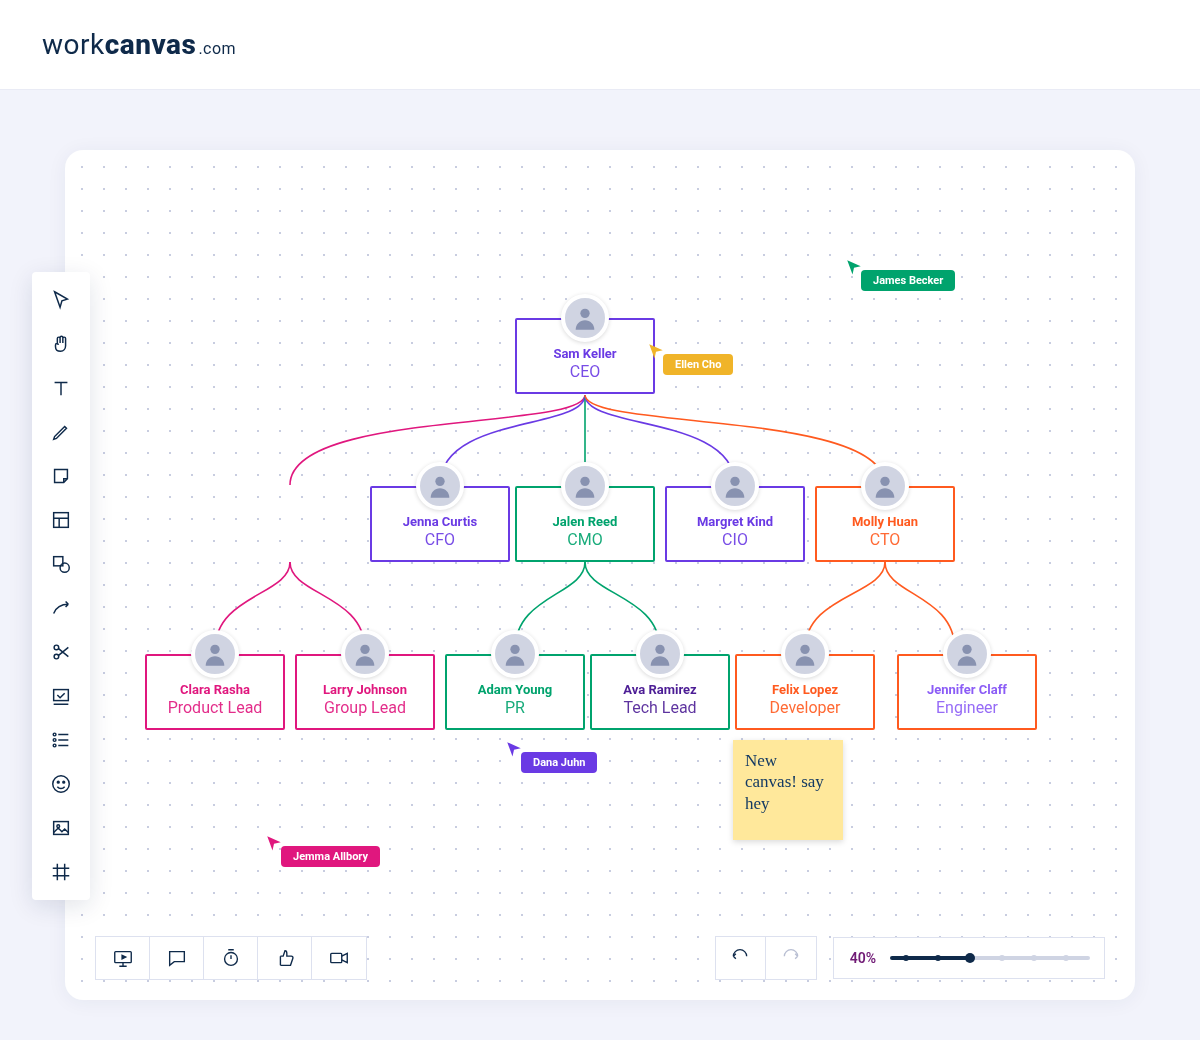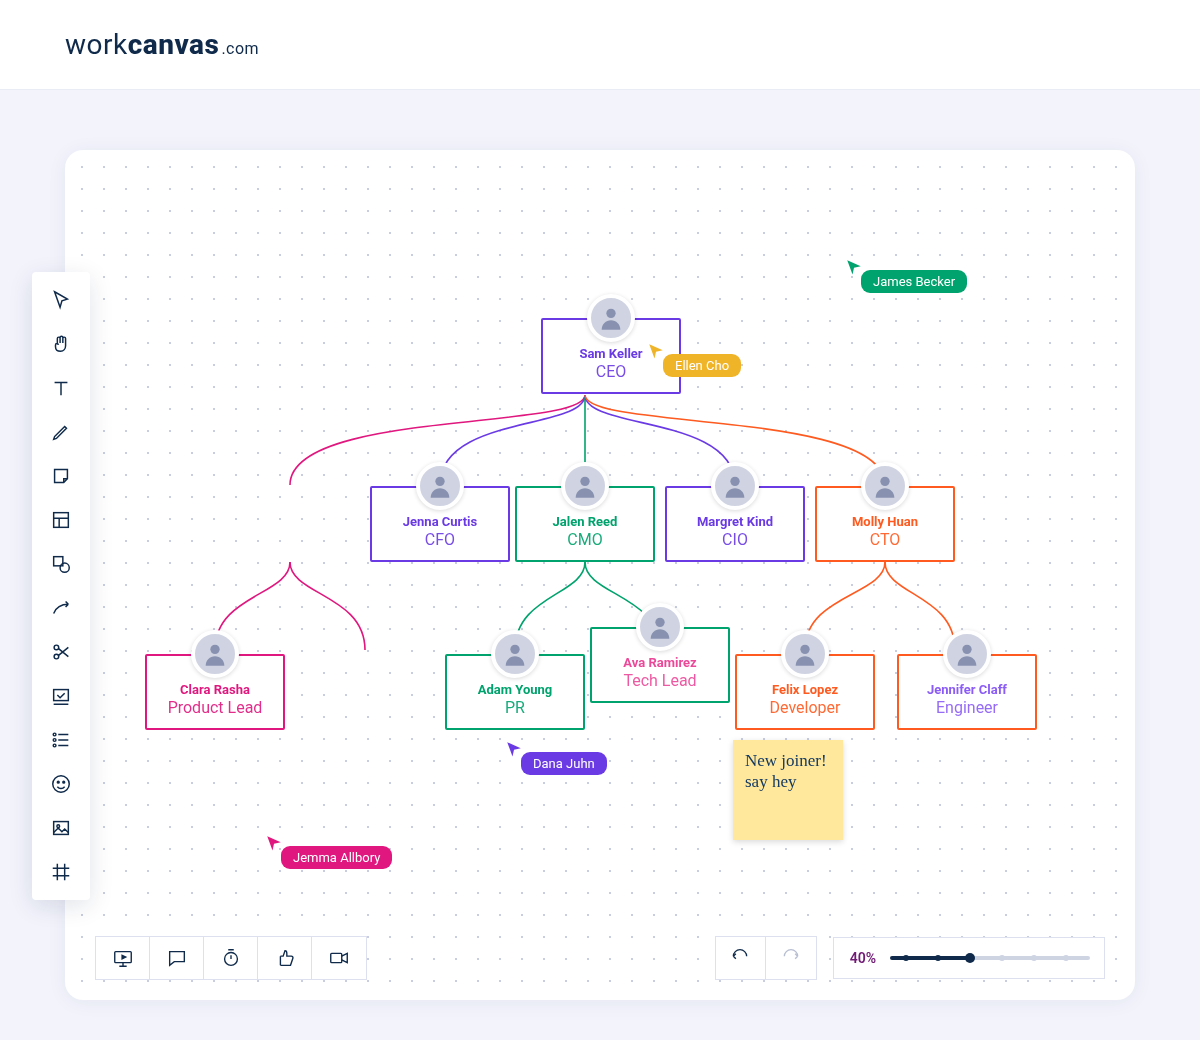--- a/index.html
+++ b/index.html
@@ -16,21 +16,21 @@
   .topbar {
     background: #fff;
     height: 90px;
     display: flex;
     align-items: center;
     padding-left: 42px;
     border-bottom: 1px solid #e9ebf5;
   }
   .logo { font-size: 28px; letter-spacing: .5px; color:#0f2a4a; }
   .logo .bold { font-weight: 800; }
-  .logo .thin { font-weight: 400; margin-left: 23px; }
+  .logo .thin { font-weight: 400; }
   .logo .dom  { font-size: 16px; font-weight: 400; margin-left: 2px; }
 
   
   .stage {
     position: absolute;
     top: 150px; left: 65px;
     width: 1070px; height: 850px;
     background: #fff;
     border-radius: 18px;
     box-shadow: 0 2px 20px rgba(40,50,90,.06);
@@ -106,22 +106,22 @@
   
   .presence {
     position:absolute;
     display:flex; align-items:flex-start; gap:0;
     z-index:30;
   }
   .presence .cursor { width:18px;height:18px; }
   .presence .tag {
     margin-top:12px; margin-left:-2px;
     padding:4px 12px;
-    color:#fff; font-size:13px; font-weight:400;
-    border-radius:9px;
+    color:#fff; font-size:11px; font-weight:700;
+    border-radius:4px;
     white-space:nowrap;
   }
 
   
   .bbar-left {
     position:absolute; left:30px; bottom:20px;
     display:flex; gap:0;
     background:#fff; border:1px solid #dde1ef;
   }
   .bbar-left .b {
@@ -178,21 +178,21 @@
       <path d="M225 412 C225 445 150 445 150 500" stroke="#e0177e"></path>
       <path d="M225 412 C225 445 300 445 300 500" stroke="#e0177e"></path>
 
       <path d="M520 412 C520 445 450 445 450 500" stroke="#00a36d"></path>
       <path d="M520 412 C520 445 595 445 595 500" stroke="#00a36d"></path>
 
       <path d="M820 412 C820 445 740 445 740 500" stroke="#ff5a1f"></path>
       <path d="M820 412 C820 445 890 445 890 500" stroke="#ff5a1f"></path>
     </svg>
 
-    <div class="node" style="top:168px;left:476px;border-color:#6a3ae4;color:#6a3ae4;">
+    <div class="node" style="top:168px;left:450px;border-color:#6a3ae4;color:#6a3ae4;">
       <div class="avatar">
           <svg viewBox="0 0 24 24">
             <circle cx="12" cy="8" r="4"></circle>
             <path d="M4 22c0-4.4 3.6-8 8-8s8 3.6 8 8"></path>
           </svg>
         </div>
       <div class="name">Sam Keller</div>
       <div class="role">CEO</div>
     </div>
 
@@ -240,31 +240,41 @@
     <div class="node" style="top:504px;left:80px;border-color:#e0177e;color:#e0177e;">
       <div class="avatar">
           <svg viewBox="0 0 24 24">
             <circle cx="12" cy="8" r="4"></circle>
             <path d="M4 22c0-4.4 3.6-8 8-8s8 3.6 8 8"></path>
           </svg>
         </div>
       <div class="name">Clara Rasha</div>
       <div class="role">Product Lead</div>
     </div>
+    <div class="node" style="top:504px;left:230px;border-color:#e0177e;color:#e0177e;">
+      <div class="avatar">
+          <svg viewBox="0 0 24 24">
+            <circle cx="12" cy="8" r="4"></circle>
+            <path d="M4 22c0-4.4 3.6-8 8-8s8 3.6 8 8"></path>
+          </svg>
+        </div>
+      <div class="name">Larry Johnson</div>
+      <div class="role">Group Lead</div>
+    </div>
     <div class="node" style="top:504px;left:380px;border-color:#00a36d;color:#00a36d;">
       <div class="avatar">
           <svg viewBox="0 0 24 24">
             <circle cx="12" cy="8" r="4"></circle>
             <path d="M4 22c0-4.4 3.6-8 8-8s8 3.6 8 8"></path>
           </svg>
         </div>
       <div class="name">Adam Young</div>
       <div class="role">PR</div>
     </div>
-    <div class="node" style="top:477px;left:525px;border-color:#00a36d;color:#ec4899;">
+    <div class="node" style="top:504px;left:525px;border-color:#00a36d;color:#4c1d95;">
       <div class="avatar">
           <svg viewBox="0 0 24 24">
             <circle cx="12" cy="8" r="4"></circle>
             <path d="M4 22c0-4.4 3.6-8 8-8s8 3.6 8 8"></path>
           </svg>
         </div>
       <div class="name">Ava Ramirez</div>
       <div class="role">Tech Lead</div>
     </div>
     <div class="node" style="top:504px;left:670px;border-color:#ff5a1f;color:#ff5a1f;">
@@ -282,21 +292,21 @@
           <svg viewBox="0 0 24 24">
             <circle cx="12" cy="8" r="4"></circle>
             <path d="M4 22c0-4.4 3.6-8 8-8s8 3.6 8 8"></path>
           </svg>
         </div>
       <div class="name">Jennifer Claff</div>
       <div class="role">Engineer</div>
     </div>
 
     <div class="sticky" style="top:590px;left:668px;">
-      <span>New joiner! say hey</span>
+      <span>New canvas! say hey</span>
     </div>
 
     <div class="presence" style="top:108px;left:780px;">
       <svg class="cursor" viewBox="0 0 24 24">
           <path d="M3 3 L21 11 L12 13 L10 22 Z" fill="#00a36d"></path>
         </svg>
       <span class="tag" style="background:#00a36d">James Becker</span>
     </div>
     <div class="presence" style="top:192px;left:582px;">
       <svg class="cursor" viewBox="0 0 24 24">

